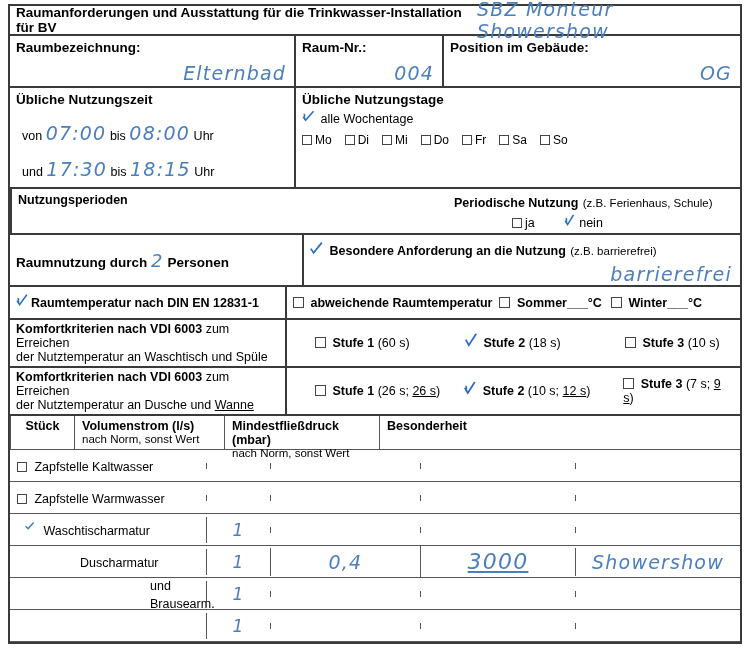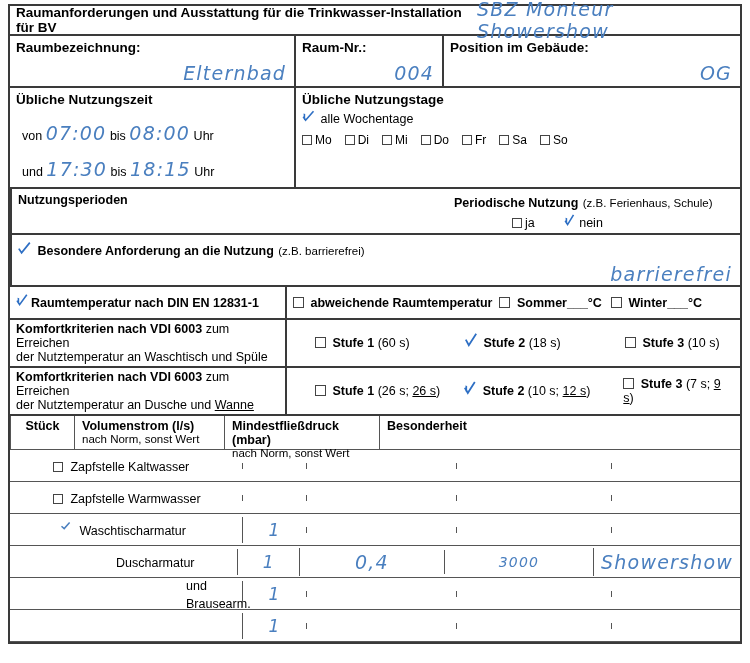--- a/index.html
+++ b/index.html
@@ -91,21 +91,21 @@
        border-bottom:2px solid #3a3a3a;box-sizing:border-box;}
   .trow{display:flex;border-bottom:1.5px solid #555;box-sizing:border-box;}
   .trow.head{height:34px;border-bottom:1.5px solid #555;}
   .tc{box-sizing:border-box;padding:3px 7px;position:relative;}
   .tc.d{border-left:1.5px solid #555;}
   .c-aus{width:196px;}
   .c-stk{width:64px;text-align:center;}
   .c-vol{width:150px;text-align:center;}
   .c-drk{width:155px;text-align:center;}
   .c-bes{flex:1;}
-  .trow.body{height:32px;align-items:center;padding-left:36px;}
+  .trow.body{height:32px;align-items:center;}
   .hcell{font-weight:bold;font-size:12.5px;text-align:left;}
   .hsub{font-weight:normal;font-size:11.5px;}
   .itm{font-size:12.5px;}
 
   
   .clip-a{padding-left:16px;}
   .clip-b{padding-left:70px;}
   .clip-c{padding-left:140px;}
 </style>
 </head>
@@ -188,20 +188,27 @@
         <span><span class="cb"></span><span>ja</span></span>
         <span style="margin-left:26px;"><span class="ck"><svg width="15" height="16" viewBox="0 0 15 16">
                 <path d="M2.5 4.8 L3 11 L4.2 11 L4.2 5.2 Z" fill="#2e6fc4"></path>
                 <path d="M2.2 7.8 L4.6 11.6 L10.5 1.8" stroke="#2e6fc4" stroke-width="1.6" fill="none"></path>
               </svg></span><span>nein</span></span>
       </div>
     </div>
   </div>
 
   <div class="row r5">
+    <div class="cell c1">
+      <div class="b t13">
+        <span>Raumnutzung durch</span>
+        <span class="hw reg" style="font-size:18px;">2</span>
+        <span>Personen</span>
+      </div>
+    </div>
     <div class="cell c2 vdiv">
       <div style="margin-top:2px;">
         <span class="ck"><svg width="15" height="16" viewBox="0 0 15 16">
               <path d="M1.8 7.6 L4.6 11.8 L12.8 1.6" stroke="#2e6fc4" stroke-width="1.7" fill="none"></path>
             </svg></span>
         <span class="b t12">Besondere Anforderung an die Nutzung</span>
         <span class="t115">(z.B. barrierefrei)</span>
       </div>
       <div class="hw" style="position:absolute;right:8px;bottom:0px;">barrierefrei</div>
     </div>
@@ -347,21 +354,21 @@
       <div class="tc c-drk d"><span class="hw num"></span></div>
       <div class="tc c-bes d"><span class="hw num"></span></div>
     </div>
 
     <div class="trow body">
       <div class="tc c-aus clip-b">
         <span class="itm">Duscharmatur</span>
       </div>
       <div class="tc c-stk d"><span class="hw num">1</span></div>
       <div class="tc c-vol d"><span class="hw num" style="font-size:19px;">0,4</span></div>
-      <div class="tc c-drk d"><span class="hw num" style="font-size:14px;">3000</span></div>
+      <div class="tc c-drk d"><span class="hw num" style="font-size:22px;text-decoration:underline;">3000</span></div>
       <div class="tc c-bes d" style="text-align:center;"><span class="hw num" style="font-size:19px;">Showershow</span></div>
     </div>
 
     <div class="trow body">
       <div class="tc c-aus clip-c">
         <span class="itm">und Brausearm.</span>
       </div>
       <div class="tc c-stk d"><span class="hw num">1</span></div>
       <div class="tc c-vol d"><span class="hw num"></span></div>
       <div class="tc c-drk d"><span class="hw num"></span></div>

